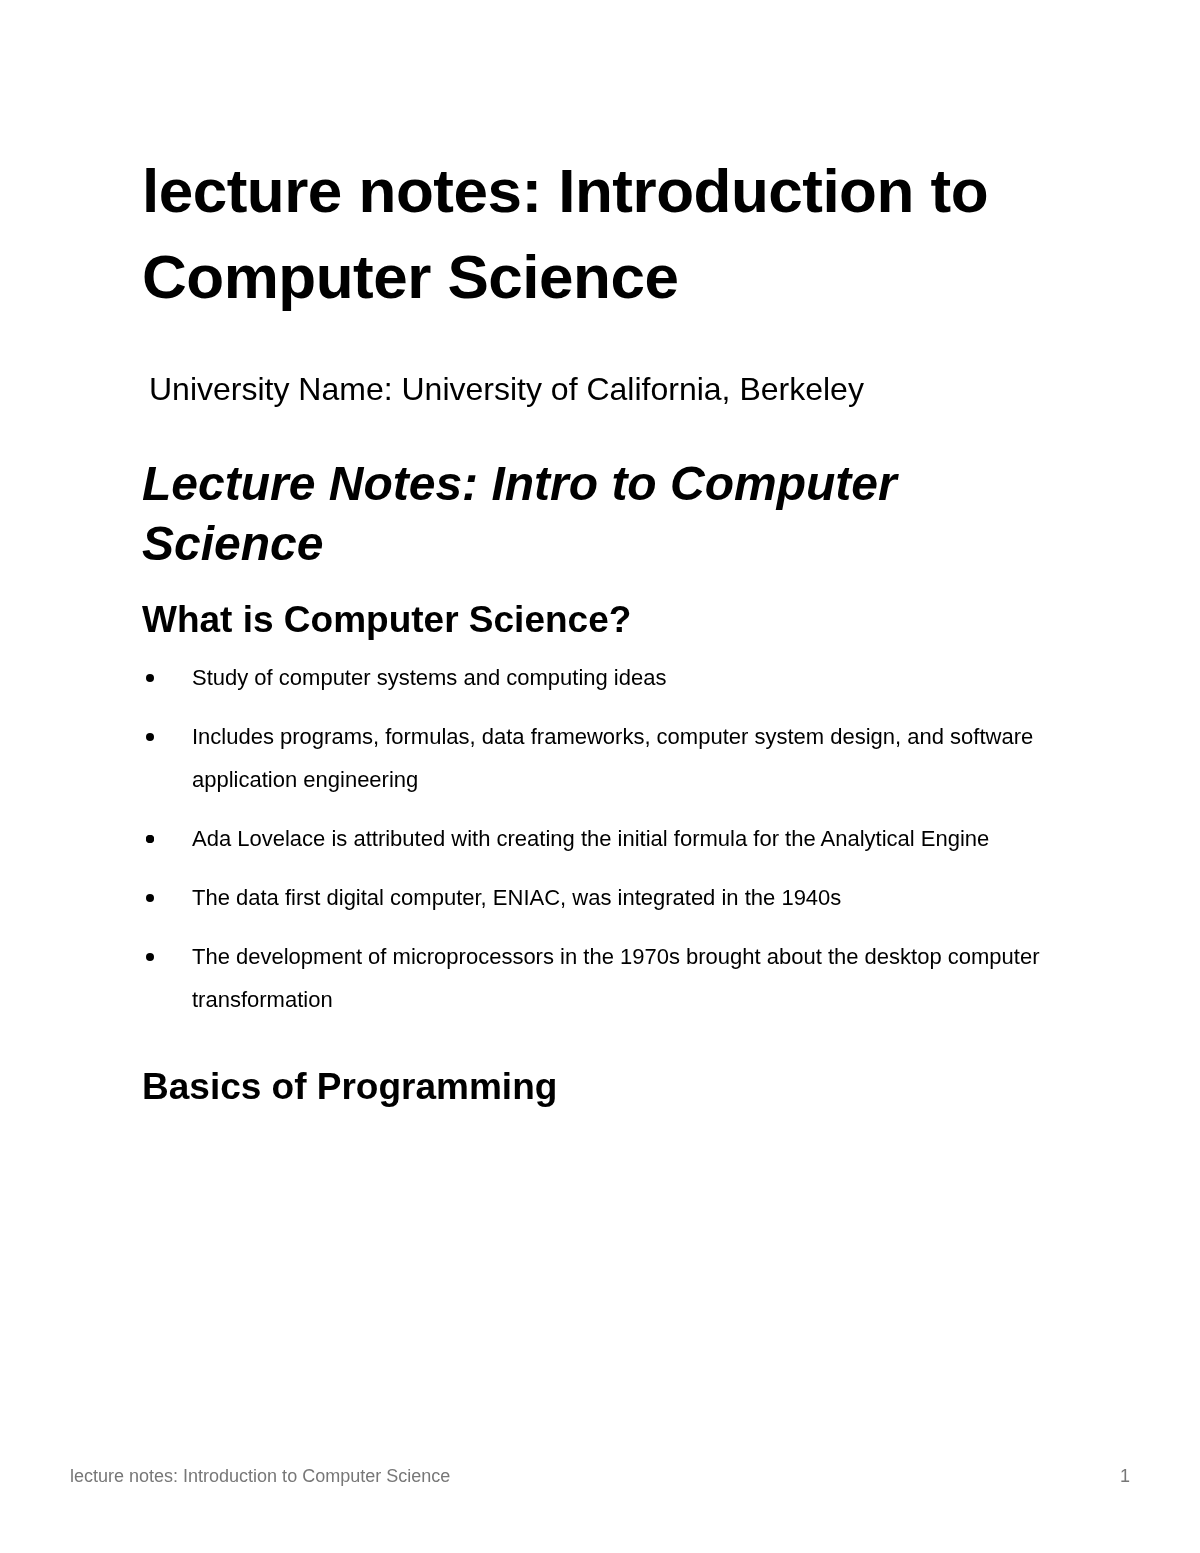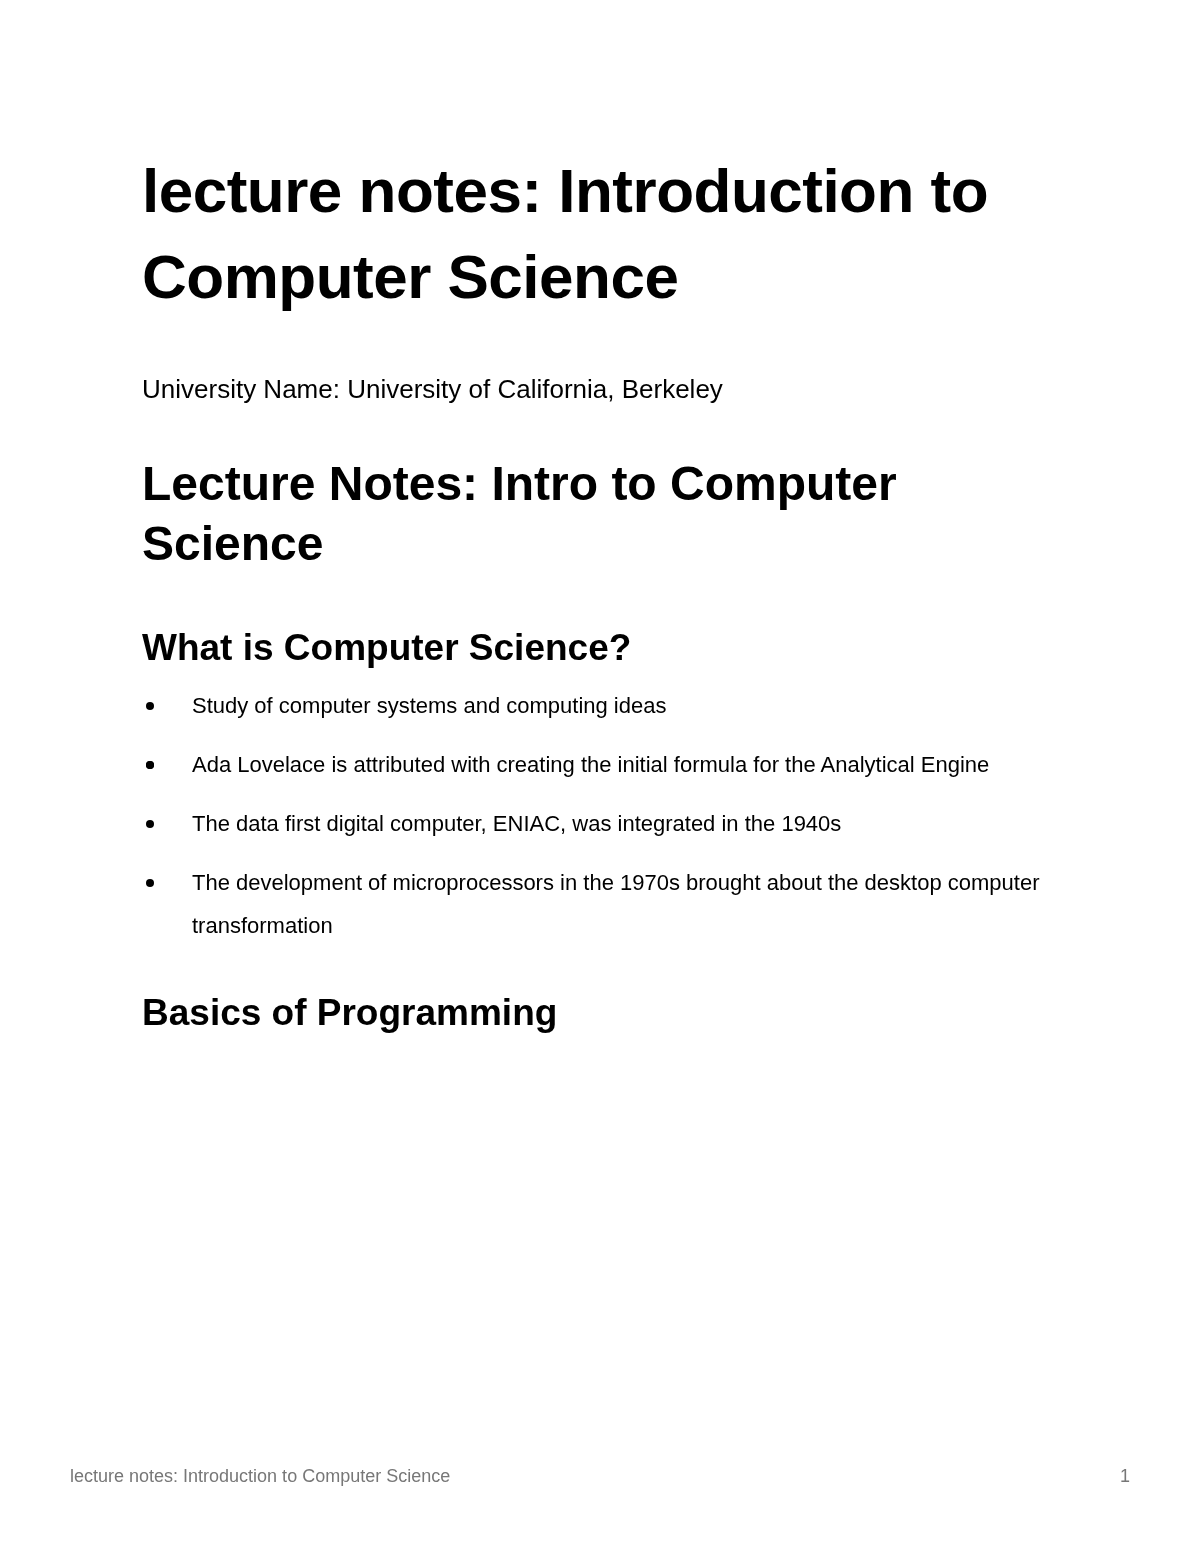--- a/index.html
+++ b/index.html
@@ -6,30 +6,30 @@
   body {
     width: 1200px; height: 1553px; position: relative; overflow: hidden;
     font-family: "Liberation Sans", sans-serif; color: #000;
   }
   .page { position: absolute; left: 0; top: 0; width: 1200px; height: 1553px; }
   .content { position: absolute; left: 142px; top: 148px; width: 920px; }
   h1.title {
     font-size: 62px; font-weight: bold; line-height: 86px; margin: 0;
     letter-spacing: -0.5px;
   }
-  .meta { font-size: 26px; line-height: 30px; margin: 0; }
+  .meta { font-size: 32px; line-height: 30px; margin: 7px; }
   .meta.uni { margin-top: 54px; }
   .meta.course { margin-top: 26px; }
   h2.section {
-    font-size: 48px; font-weight: bold; line-height: 60px; margin: 50px 0 0 0;
+    font-size: 48px; font-weight: bold; line-height: 60px; margin: 50px 0 0 0; font-style: italic;
   }
   h3.sub {
     font-size: 37px; font-weight: bold; line-height: 44px; margin: 44px 0 0 0;
   }
-  h3.sub.first { margin-top: 52px; }
+  h3.sub.first { margin-top: 24px; }
   ul.list { list-style: none; margin: 14px 0 0 0; padding: 0; }
   ul.list li {
     position: relative; padding-left: 50px; font-size: 22px; line-height: 43px;
     margin-bottom: 16px;
   }
   ul.list li .bullet {
     position: absolute; left: 4px; top: 18px; width: 8px; height: 8px;
     border-radius: 50%; background: #000;
   }
   .footer-left {
@@ -45,20 +45,21 @@
 <div class="page">
   <div class="content">
     <h1 class="title">lecture notes: Introduction to Computer Science</h1>
     <p class="meta uni">University Name: University of California, Berkeley</p>
 
     <h2 class="section">Lecture Notes: Intro to Computer Science</h2>
 
     <h3 class="sub first">What is Computer Science?</h3>
     <ul class="list">
       <li><span class="bullet"></span><span>Study of computer systems and computing ideas</span></li>
+      <li><span class="bullet"></span><span>Includes programs, formulas, data frameworks, computer system design, and software application engineering</span></li>
     </ul>
 
     <ul class="list">
       <li><span class="bullet"></span></li>
       <li><span class="bullet"></span><span>Ada Lovelace is attributed with creating the initial formula for the Analytical Engine</span></li>
       <li><span class="bullet"></span><span>The data first digital computer, ENIAC, was integrated in the 1940s</span></li>
       <li><span class="bullet"></span><span>The development of microprocessors in the 1970s brought about the desktop computer transformation</span></li>
     </ul>
 
     <h3 class="sub">Basics of Programming</h3>

